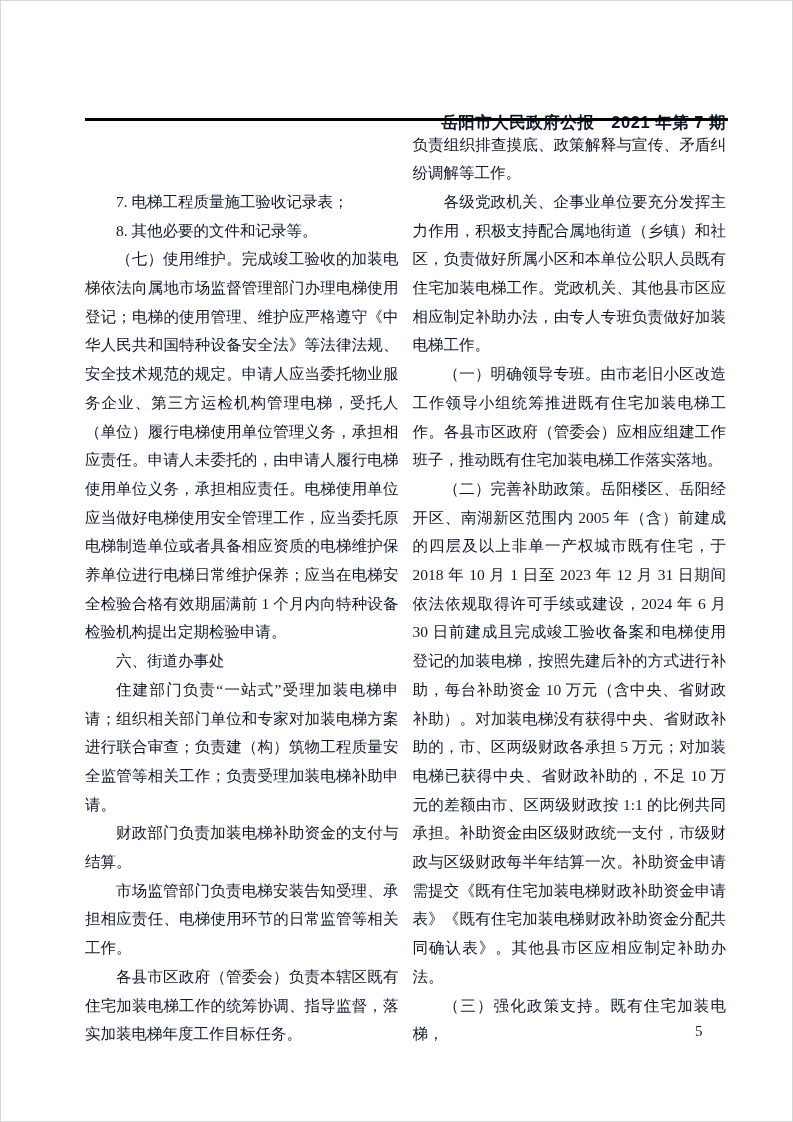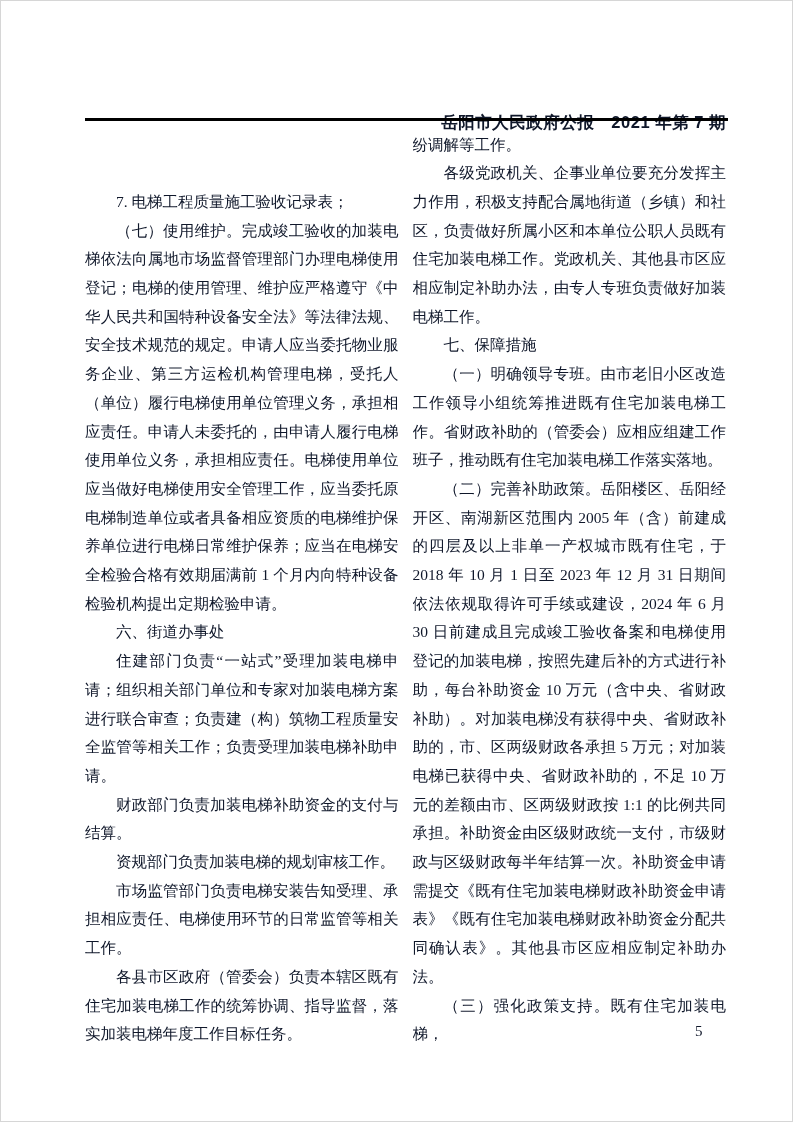--- a/index.html
+++ b/index.html
@@ -71,31 +71,30 @@
 <body>
 
 <div class="page">
   <div class="header">
     <span>岳阳市人民政府公报　2021 年第 7 期</span>
   </div>
   <div class="rule"></div>
   <div class="columns">
     <div class="col" id="col-left">
         <p class="para">7. 电梯工程质量施工验收记录表；</p>
+        <p class="para">8. 其他必要的文件和记录等。</p>
         <p class="para">（七）使用维护。完成竣工验收的加装电梯依法向属地市场监督管理部门办理电梯使用登记；电梯的使用管理、维护应严格遵守《中华人民共和国特种设备安全法》等法律法规、安全技术规范的规定。申请人应当委托物业服务企业、第三方运检机构管理电梯，受托人（单位）履行电梯使用单位管理义务，承担相应责任。申请人未委托的，由申请人履行电梯使用单位义务，承担相应责任。电梯使用单位应当做好电梯使用安全管理工作，应当委托原电梯制造单位或者具备相应资质的电梯维护保养单位进行电梯日常维护保养；应当在电梯安全检验合格有效期届满前 1 个月内向特种设备检验机构提出定期检验申请。</p>
         <p class="para heading">六、街道办事处</p>
         <p class="para">住建部门负责“一站式”受理加装电梯申请；组织相关部门单位和专家对加装电梯方案进行联合审查；负责建（构）筑物工程质量安全监管等相关工作；负责受理加装电梯补助申请。</p>
         <p class="para">财政部门负责加装电梯补助资金的支付与结算。</p>
-        <p class="para">资规部门负责加装电梯的规划审核工作。</p>
         <p class="para">市场监管部门负责电梯安装告知受理、承担相应责任、电梯使用环节的日常监管等相关工作。</p>
         <p class="para">各县市区政府（管委会）负责本辖区既有住宅加装电梯工作的统筹协调、指导监督，落实加装电梯年度工作目标任务。</p>
       </div>
     <div class="col" id="col-right">
         <p class="para">明确领导专班（乡镇政府）、社区居委会负责组织排查摸底、政策解释与宣传、矛盾纠纷调解等工作。</p>
         <p class="para">各级党政机关、企事业单位要充分发挥主力作用，积极支持配合属地街道（乡镇）和社区，负责做好所属小区和本单位公职人员既有住宅加装电梯工作。党政机关、其他县市区应相应制定补助办法，由专人专班负责做好加装电梯工作。</p>
-        <p class="para heading">七、保障措施</p>
-        <p class="para">（一）明确领导专班。由市老旧小区改造工作领导小组统筹推进既有住宅加装电梯工作。省财政补助的（管委会）应相应组建工作班子，推动既有住宅加装电梯工作落实落地。</p>
+        <p class="para">（一）明确领导专班。由市老旧小区改造工作领导小组统筹推进既有住宅加装电梯工作。各县市区政府（管委会）应相应组建工作班子，推动既有住宅加装电梯工作落实落地。</p>
         <p class="para">（二）完善补助政策。岳阳楼区、岳阳经开区、南湖新区范围内 2005 年（含）前建成的四层及以上非单一产权城市既有住宅，于 2018 年 10 月 1 日至 2023 年 12 月 31 日期间依法依规取得许可手续或建设，2024 年 6 月 30 日前建成且完成竣工验收备案和电梯使用登记的加装电梯，按照先建后补的方式进行补助，每台补助资金 10 万元（含中央、省财政补助）。对加装电梯没有获得中央、省财政补助的，市、区两级财政各承担 5 万元；对加装电梯已获得中央、省财政补助的，不足 10 万元的差额由市、区两级财政按 1:1 的比例共同承担。补助资金由区级财政统一支付，市级财政与区级财政每半年结算一次。补助资金申请需提交《既有住宅加装电梯财政补助资金申请表》《既有住宅加装电梯财政补助资金分配共同确认表》。其他县市区应相应制定补助办法。</p>
         <p class="para">（三）强化政策支持。既有住宅加装电梯，</p>
       </div>
   </div>
   <div class="page-num">5</div>
 </div>
 
 </body></html>

